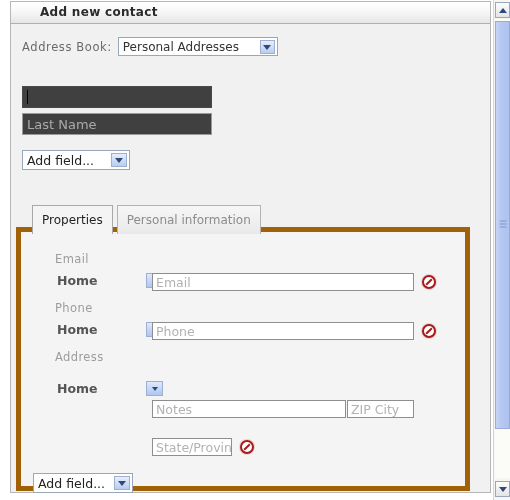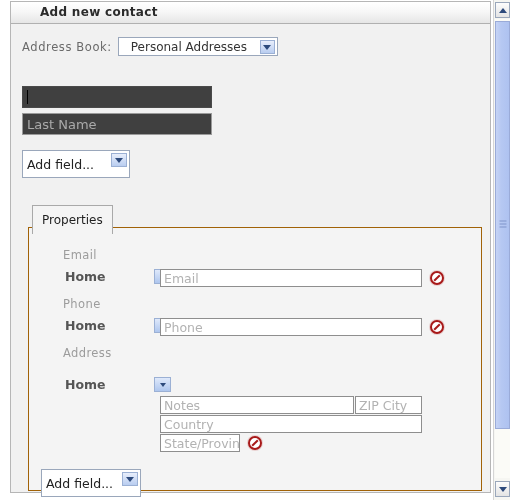--- a/index.html
+++ b/index.html
@@ -67,21 +67,21 @@
     position: relative;
     width: 160px; height: 19px;
     border: 1px solid #9aa7bb;
     background: #ffffff;
     display: flex;
     align-items: center;
   }
   .ab-select .txt {
     font-size: 12px;
     color: #333;
-    padding-left: 12px;
+    padding-left: 4px;
     white-space: nowrap;
     overflow: hidden;
   }
   .ab-select .arrowbox {
     position: absolute;
     right: 2px; top: 2px;
     width: 15px; height: 14px;
     background: linear-gradient(to bottom,#e8eefb 0%, #b9cdf0 100%);
     border: 1px solid #9bb0d4;
     display: flex; align-items: center; justify-content: center;
@@ -122,21 +122,21 @@
   }
   .caret {
     display: inline-block;
     width: 1px; height: 14px;
     background: #000;
   }
 
   
   .addfield {
     position: absolute;
-    height: 28px;
+    height: 20px;
     border: 1px solid #9aa7bb;
     background: #ffffff;
     display: flex;
     align-items: center;
   }
   .addfield .txt {
     font-size: 12.5px;
     color: #222;
     padding-left: 4px;
     white-space: nowrap;
@@ -219,23 +219,23 @@
   .tab.active {
     background: #f4f4f4;
     color: #1f1f1f;
     height: 23px;
     border-color: #a9a9a9;
   }
 
   
   .panel {
     position: absolute;
-    left: 17px; top: 203px;
+    left: 5px; top: 203px;
     width: 454px; height: 264px;
-    border: 1px solid #a16207;
+    border: 5px solid #a16207;
     background: #f4f4f4;
     z-index: 1;
   }
   .panel-mask {
     position: absolute;
     left: 22px; top: 202px;
     width: 78px; height: 2px;
     background: #f4f4f4;
     z-index: 4;
   }
@@ -379,20 +379,23 @@
         <span class="arrowbox">
             <i class="chev"></i>
           </span>
       </div>
 
 
       <div class="tabs">
         <div class="tab active">
           <span>Properties</span>
         </div>
+        <div class="tab">
+          <span>Personal information</span>
+        </div>
       </div>
 
       <div class="panel">
 
         <span class="sec-label" style="top:20px;">Email</span>
         <span class="type-label" style="top:41px;">Home</span>
         <span class="type-arrow" style="top:41px;">
             <i class="chev chev-sm"></i>
           </span>
         <div class="tinput" style="left:131px; top:41px; width:262px;">
@@ -414,23 +417,20 @@
         <span class="type-label" style="top:149px;">Home</span>
         <span class="type-arrow" style="top:149px;">
             <i class="chev chev-sm"></i>
           </span>
 
         <div class="tinput" style="left:131px; top:168px; width:194px;">
           <span>Notes</span>
         </div>
         <div class="tinput" style="left:326px; top:168px; width:67px;">
           <span>ZIP City</span>
-        </div>
-        <div class="tinput" style="left:131px; top:187px; width:262px;">
-          <span>Country</span>
         </div>
         <div class="tinput" style="left:131px; top:206px; width:80px;">
           <span>State/Province</span>
         </div>
         <span class="delbtn" style="left:219px; top:208px;"></span>
 
         <div class="addfield" style="position:absolute; left:12px; top:241px; width:100px;">
           <span class="txt">Add field...</span>
           <span class="arrowbox">
               <i class="chev"></i>

